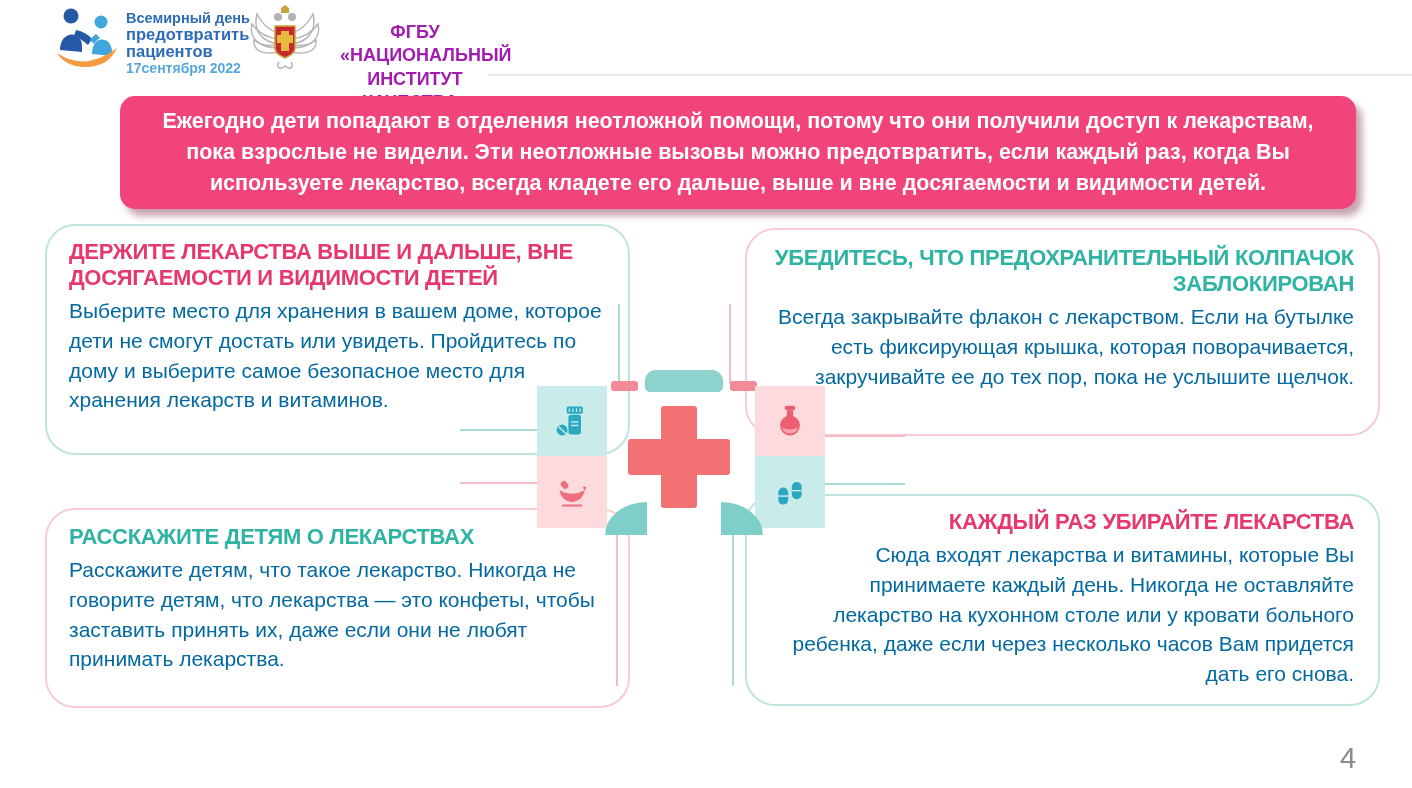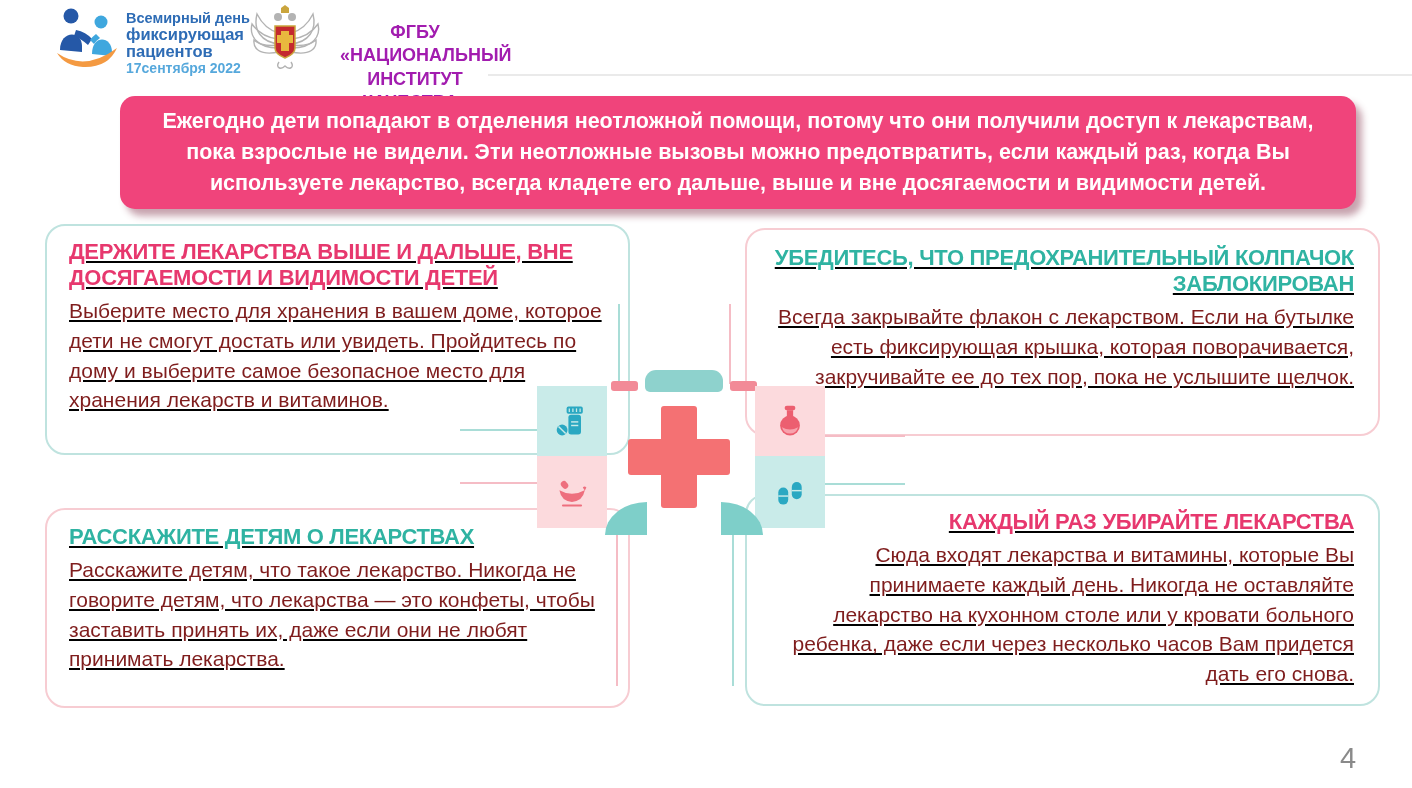--- a/index.html
+++ b/index.html
@@ -19,25 +19,25 @@
               color:#35b6a4;letter-spacing:-0.3px;}
   .header-line{position:absolute;left:488px;top:74px;width:924px;height:2px;background:#eaeaea;}
 
   
   .banner{position:absolute;left:120px;top:96px;width:1236px;height:113px;background:#f0447b;
           border-radius:15px;box-shadow:6px 7px 7px rgba(130,50,75,0.45);
           display:flex;align-items:center;justify-content:center;box-sizing:border-box;padding:6px 26px;}
   .banner p{margin:0;color:#ffffff;font-size:21.5px;font-weight:700;line-height:1.44;text-align:center;}
 
   
-  .card{position:absolute;background:#ffffff;border-radius:20px;box-sizing:border-box;text-decoration:underline;}
+  .card{position:absolute;background:#ffffff;border-radius:30px;box-sizing:border-box;}
   .card.teal-border{border:2px solid #bfe3df;}
   .card.pink-border{border:2px solid #f7ccd2;}
   .card h2{margin:0;font-size:22px;font-weight:700;line-height:1.18;letter-spacing:-0.3px;}
-  .card .body{margin-top:5px;font-size:21px;color:#7f1d1d;line-height:1.42;}
+  .card .body{margin-top:5px;font-size:21px;color:#0369a1;line-height:1.42;}
   .h-pink{color:#e7386e;}
   .h-teal{color:#2fb3a2;}
   .card-tl{left:45px;top:224px;width:585px;height:231px;padding:13px 22px;}
   .card-tr{left:745px;top:228px;width:635px;height:208px;padding:15px 24px;text-align:right;}
   .card-bl{left:45px;top:508px;width:585px;height:200px;padding:14px 22px;}
   .card-br{left:745px;top:494px;width:635px;height:212px;padding:13px 24px;text-align:right;}
 
   
   .cline{position:absolute;}
   .cline.teal{background:#a9ddd7;}
@@ -82,21 +82,21 @@
     <circle cx="19" cy="10" r="7.5" fill="#2558a7"></circle>
     <path d="M8 44 C8 24 30 24 30 40 L30 46 Z" fill="#2558a7"></path>
     <path d="M24 24 Q34 26 40 33 L36 39 Q28 32 22 30 Z" fill="#2558a7"></path>
     <circle cx="49" cy="16" r="6.5" fill="#3fa7de"></circle>
     <path d="M40 48 C40 28 60 30 60 46 L60 50 Z" fill="#3fa7de"></path>
     <path d="M44 28 Q40 31 38 34 L42 38 Q45 34 48 32 Z" fill="#3fa7de"></path>
     <path d="M5 47 Q33 66 65 42 Q56 62 31 61 Q13 60 5 47 Z" fill="#f49a42"></path>
   </svg>
   <div class="wspd-text">
     <div class="wspd-l1">Всемирный день</div>
-    <div class="wspd-l2">фиксирующая</div>
+    <div class="wspd-l2">предотвратить</div>
     <div class="wspd-l3">пациентов</div>
     <div class="wspd-date">17сентября 2022</div>
   </div>
 
   <svg class="emblem" viewBox="0 0 80 70">
     <g stroke="#b3b3b3" stroke-width="1.4" fill="none">
       <path d="M34 40 C16 38 8 26 12 10 C18 22 26 27 34 29"></path>
       <path d="M33 44 C12 44 4 32 7 20 C14 30 24 34 33 35"></path>
       <path d="M34 48 C14 52 8 44 9 36 C16 42 26 42 34 41"></path>
       <path d="M46 40 C64 38 72 26 68 10 C62 22 54 27 46 29"></path>

